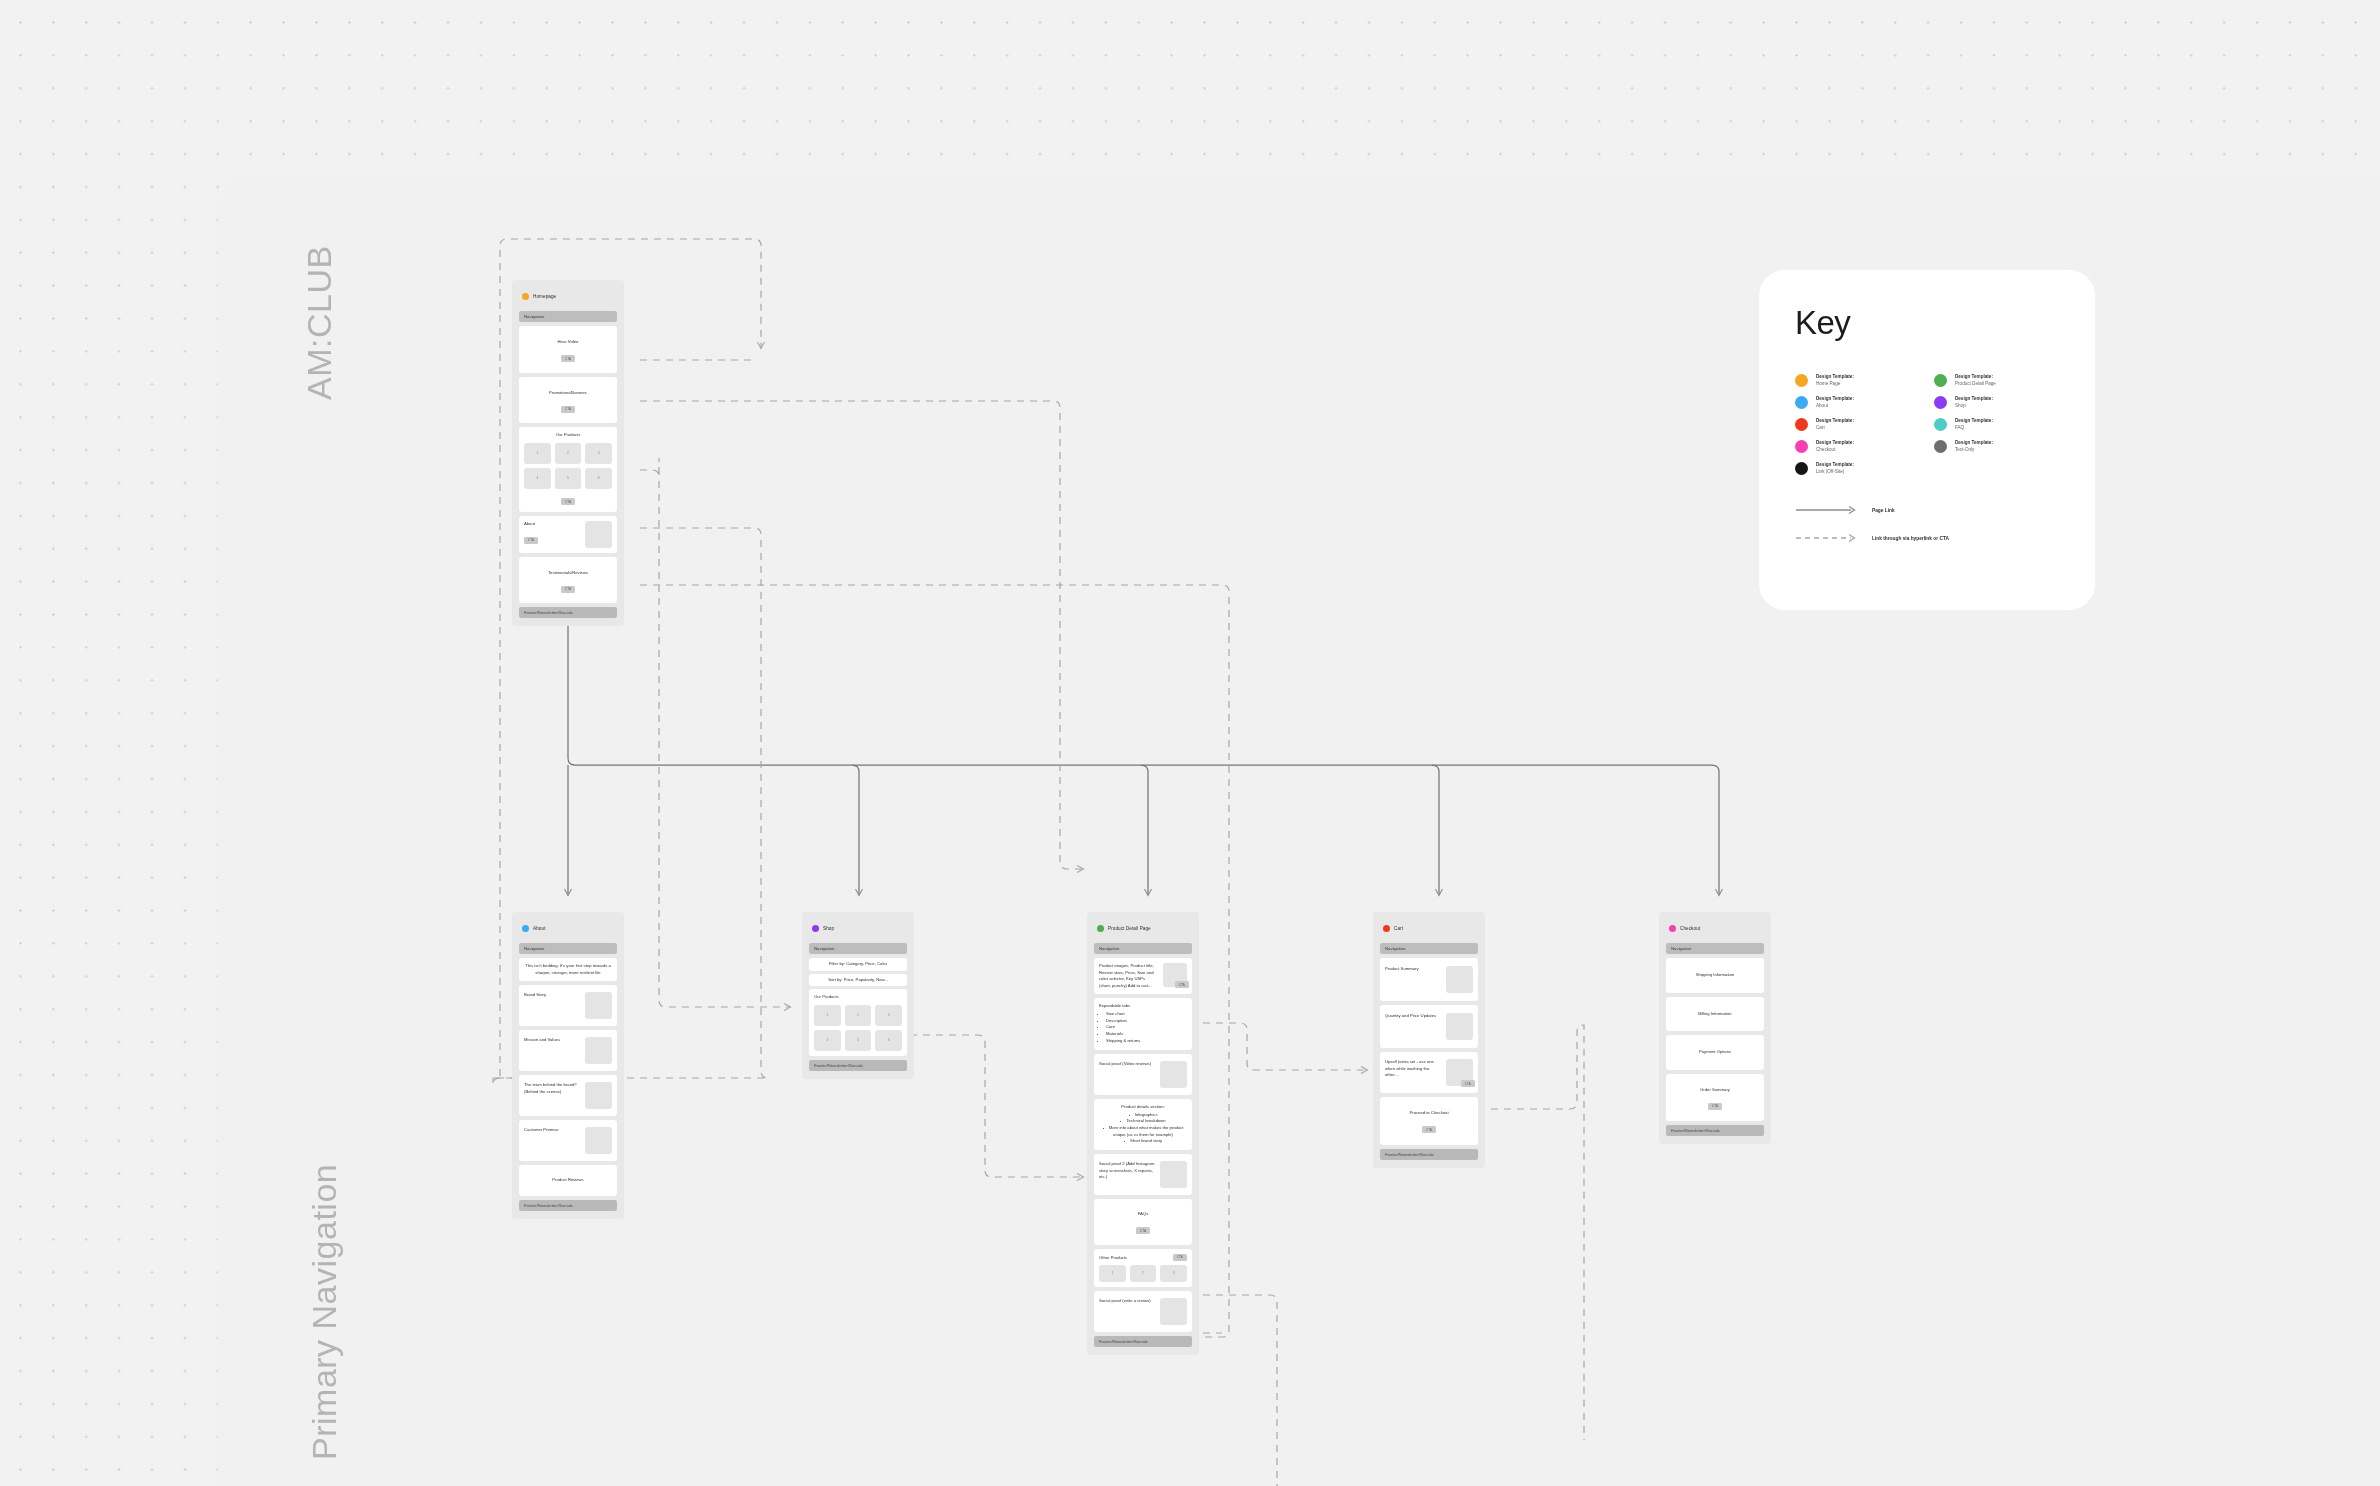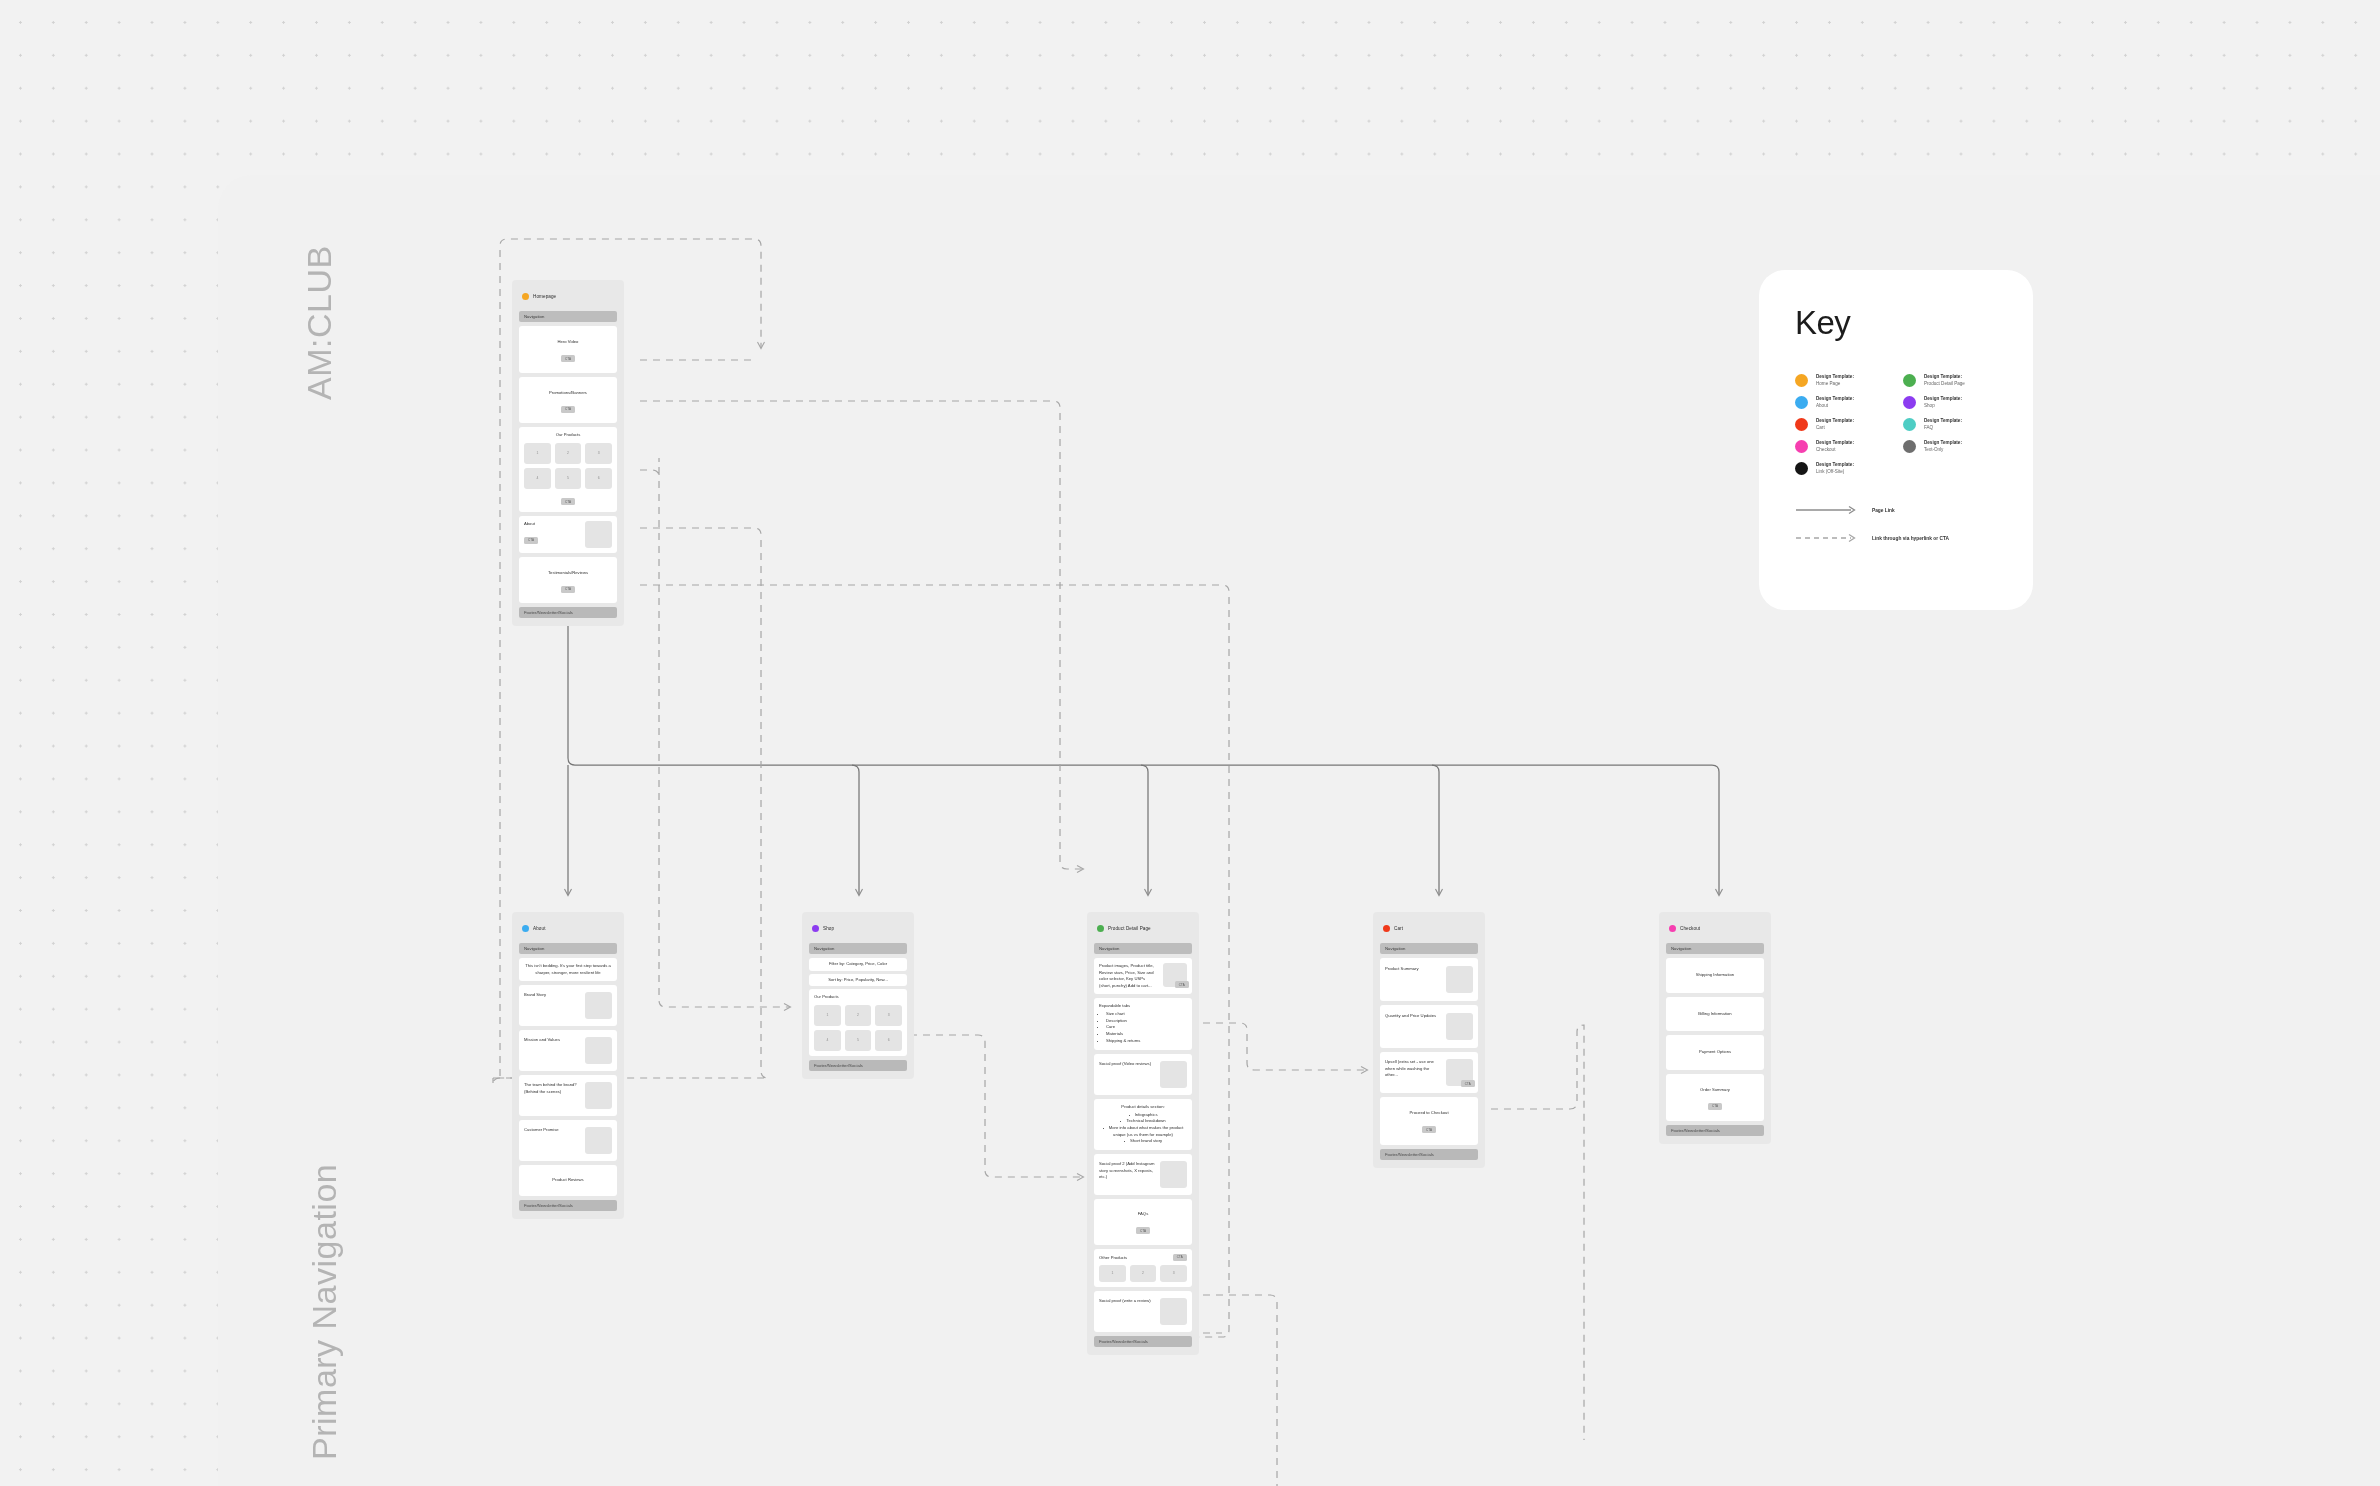--- a/index.html
+++ b/index.html
@@ -96,21 +96,21 @@
   .grid.small .cell { height: 17px; }
   .bullets { margin: 3px 0 0 7px; }
   .bullets li { font-size: 4.2px; line-height: 1.6; color: #2f2f2f; }
   .bullets.center { margin-left: 0; list-style-position: inside; }
   .sect-label { font-size: 4.2px; color: #2f2f2f; }
   .head-row { display: flex; justify-content: space-between; align-items: center; }
 
   
   #key-panel {
     position: absolute; left: 1759px; top: 270px;
-    width: 274px; height: 340px;
+    width: 336px; height: 340px;
     background: #fff; border-radius: 26px;
     padding: 34px 36px;
   }
   #key-title { font-size: 33px; color: #1c1c1c; letter-spacing: -.5px; }
   #key-grid {
     margin-top: 32px;
     display: grid; grid-template-columns: 1fr 1fr;
     column-gap: 14px; row-gap: 9px;
   }
   .key-item { display: flex; align-items: center; gap: 8px; }

